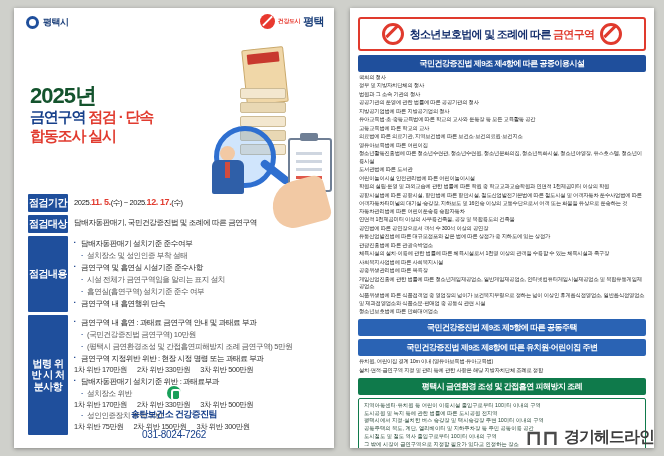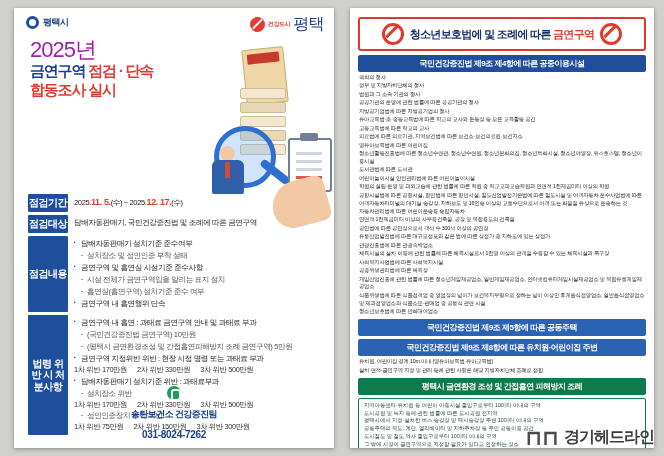--- a/index.html
+++ b/index.html
@@ -24,24 +24,24 @@
   .pl-logo .dot:after{content:"";position:absolute;left:3px;top:3px;width:7px;height:7px;border-radius:50%;background:#fff;}
   .pl-logo .txt{font-size:9px;color:#1b3f7a;font-weight:bold;letter-spacing:-.5px;}
   .pl-brand{position:absolute;right:10px;top:6px;display:flex;align-items:center;gap:3px;}
   .pl-brand .nosmoke{
     width:15px;height:15px;border-radius:50%;background:#e8392f;position:relative;
   }
   .pl-brand .nosmoke:after{
     content:"";position:absolute;left:1px;top:6px;width:13px;height:2px;background:#fff;transform:rotate(-45deg);
   }
   .pl-brand .b1{font-size:6px;color:#e8392f;font-weight:bold;letter-spacing:-.4px;}
-  .pl-brand .b2{font-size:16px;color:#1b3f7a;font-weight:normal;letter-spacing:-.6px;}
+  .pl-brand .b2{font-size:11px;color:#1b3f7a;font-weight:bold;letter-spacing:-.6px;}
 
   .pl-title{position:absolute;left:16px;top:30px;width:210px;}
-  .pl-year{font-size:22px;font-weight:normal;color:#a21caf;letter-spacing:-1px;line-height:1.1;}
+  .pl-year{font-size:22px;font-weight:bold;color:#14532d;letter-spacing:-1px;line-height:1.1;margin-top:46px;}
   .pl-l1,.pl-l2{font-size:15px;font-weight:bold;line-height:1.25;letter-spacing:-1.2px;white-space:nowrap;}
   .pl-l1 .blue,.pl-l2 .blue{color:#17408b;}
   .pl-l1 .red,.pl-l2 .red{color:#e13b2f;}
 
   .pl-art{position:absolute;right:4px;top:34px;width:120px;height:150px;}
   .cig-box{position:absolute;left:34px;top:6px;width:40px;height:54px;background:#f0d7a8;border:1px solid #c9a96c;border-radius:2px;transform:rotate(-6deg);}
   .cig-box:before{content:"";position:absolute;left:4px;top:4px;width:32px;height:10px;background:#c8392e;border-radius:1px;}
   .cig-stack{position:absolute;left:30px;top:46px;width:46px;height:70px;}
   .cig-stack i{display:block;height:9px;margin-bottom:3px;background:#f3e7cf;border:1px solid #cdbb95;border-radius:2px;}
   .cig-stack i:nth-child(even){background:#e9d8b4;}
@@ -79,21 +79,21 @@
   .fines{margin-top:1px;}
   .fines .fl{display:flex;gap:10px;font-size:7.4px;color:#333;}
 
   .pl-foot{
     position:absolute;left:0;bottom:8px;width:100%;
     display:flex;align-items:center;justify-content:center;gap:8px;flex-direction:column;
   }
   .pl-foot .ico{width:14px;height:14px;border-radius:50%;background:#19a05a;position:relative;}
   .pl-foot .ico:after{content:"";position:absolute;left:4px;top:3px;width:6px;height:8px;border:2px solid #fff;border-radius:3px;}
   .pl-foot .t1{font-size:9px;font-weight:bold;color:#17408b;letter-spacing:-.6px;}
-  .pl-foot .t2{font-size:10px;font-weight:bold;color:#17408b;letter-spacing:-.3px;}
+  .pl-foot .t2{font-size:10px;font-weight:normal;color:#17408b;letter-spacing:-.3px;}
 
   
   .poster-right{
     position:absolute;left:350px;top:8px;width:304px;height:440px;background:#ffffff;
     box-shadow:0 1px 4px rgba(0,0,0,.35);overflow:hidden;
   }
   .pr-title{
     margin:9px 8px 4px;padding:4px 2px;border:2px solid #e03a2d;border-radius:3px;
     display:flex;align-items:center;justify-content:center;gap:6px;
   }

